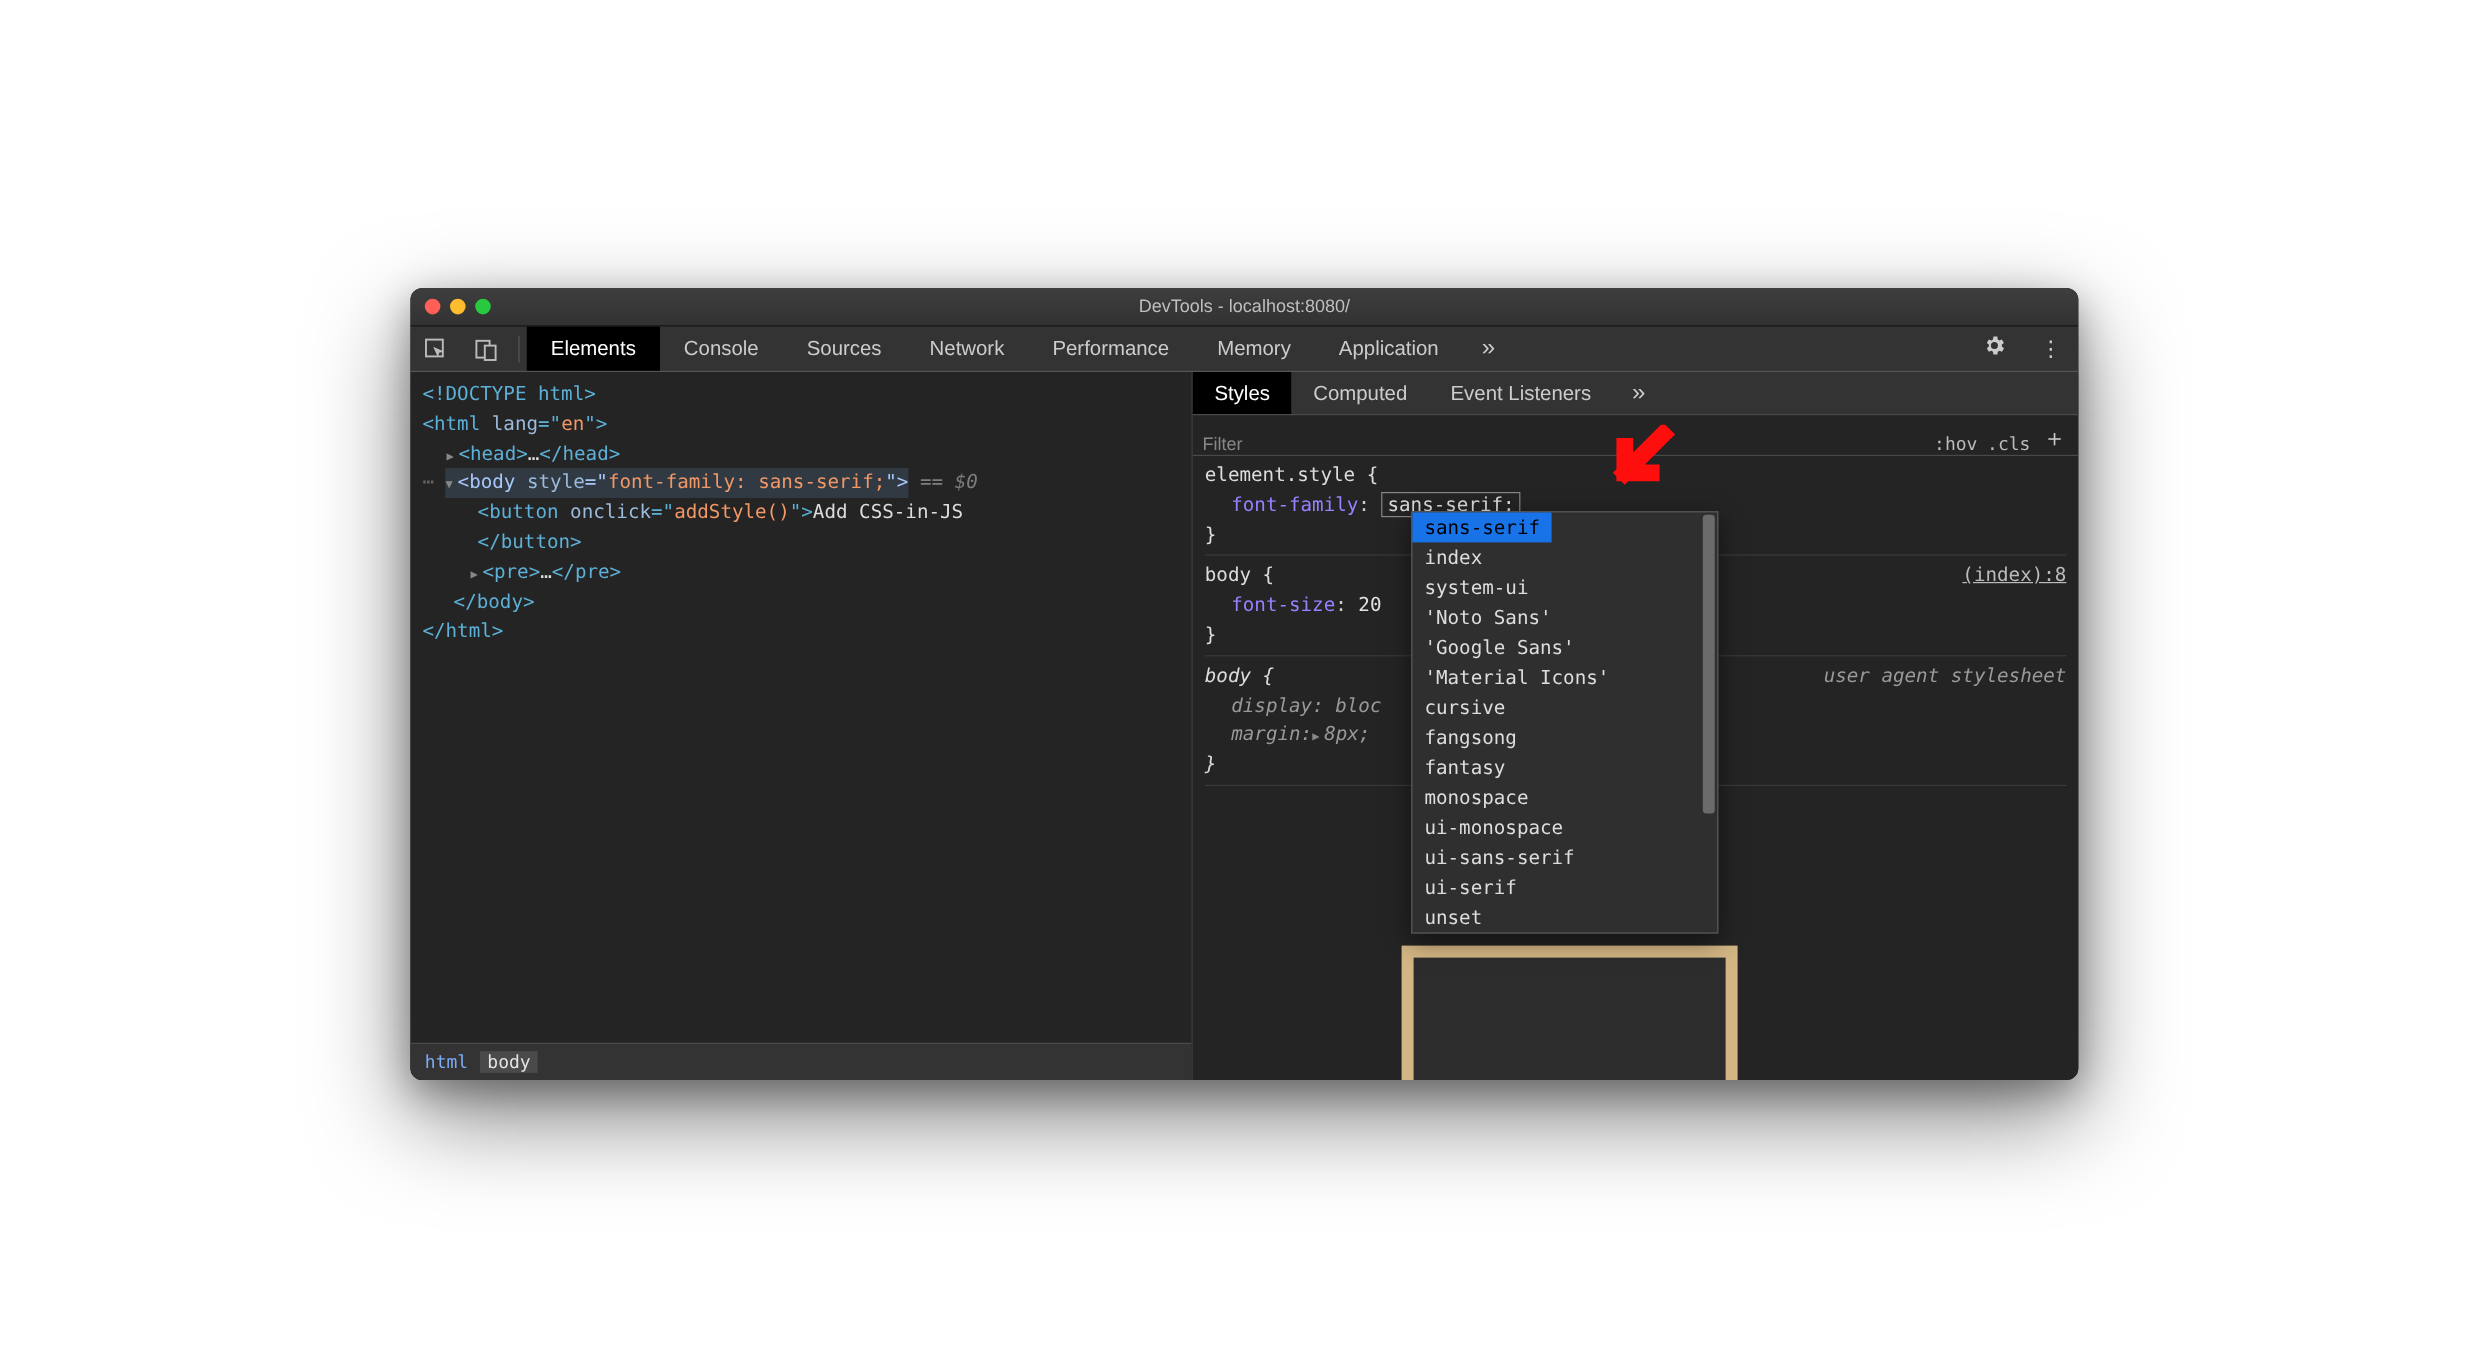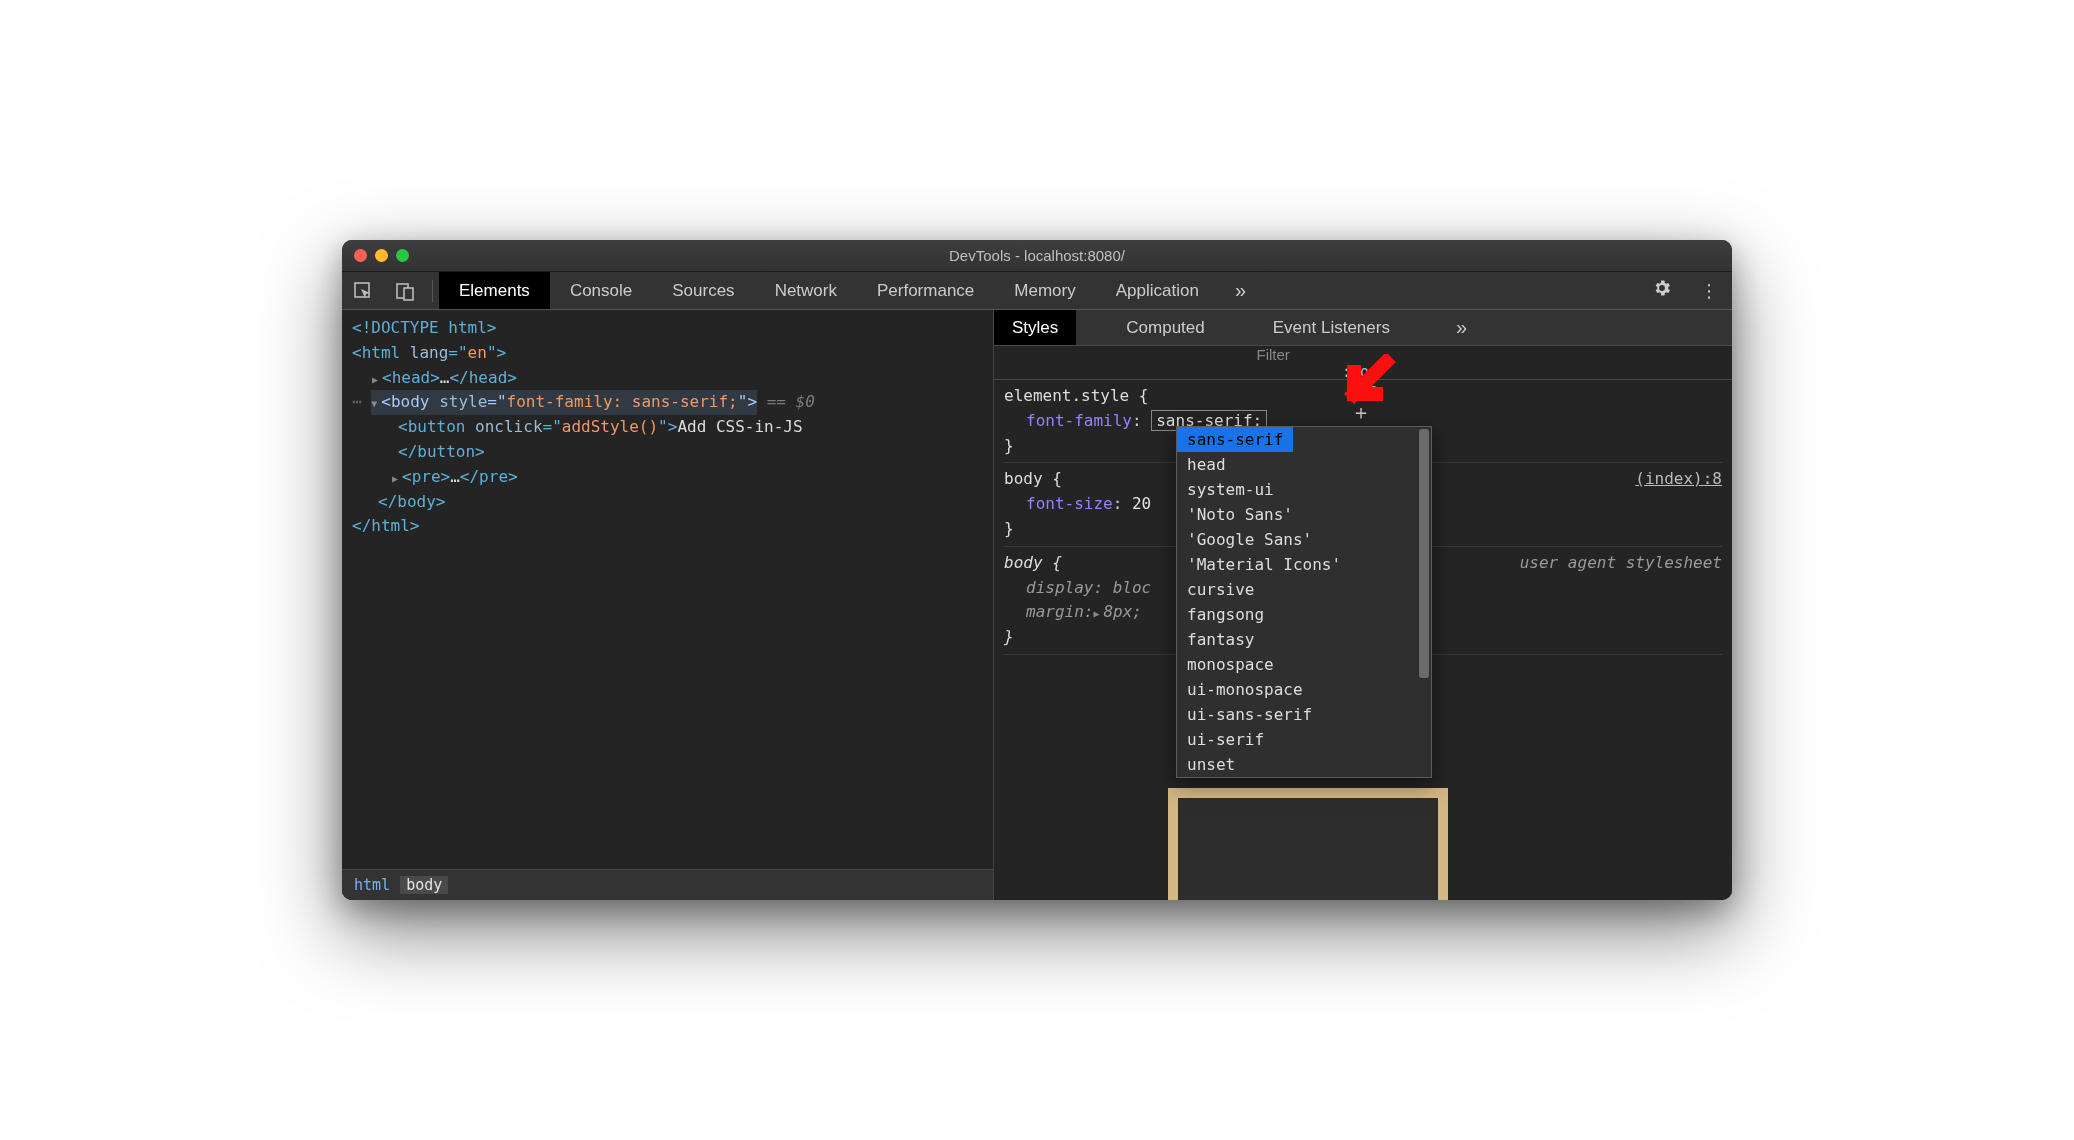--- a/index.html
+++ b/index.html
@@ -123,34 +123,32 @@
   background: #242424;
   position: relative;
 }
 .subtabs {
   display: flex;
   align-items: center;
   border-bottom: 1px solid #494949;
   height: 36px;
   font-size: 17px;
   background: #333;
-  gap: 32px;
 }
 .subtab { padding: 0 18px; color:#ccc; cursor:pointer; display:flex; align-items:center; height:100%; }
 .subtab.active { background:#000; color:#fff; }
 .subtabs .overflow2 { padding:0 16px; font-size:20px; color:#ccc; }
 
 .filterbar {
   display: flex;
-  align-items: center;
+  align-items: flex-end;
   height: 34px;
   border-bottom: 1px solid #494949;
-  padding: 0 22px 0 8px;
+  padding: 0 10px 0 8px;
   font-size:15px;
-  flex-direction:column;
 }
 .filterin {
   flex:1;
   background: transparent;
   border: none;
   color: #ccc;
   font-family: inherit;
   font-size: 15px;
   outline: none;
 }
@@ -316,21 +314,21 @@
         </div>
       </div>
 
       <div class="boxmodel">
         <div class="bm-outer"></div>
         <div class="bm-inner"></div>
       </div>
 
       <div class="dropdown">
         <div class="opt sel">sans-serif</div>
-        <div class="opt">head</div>
+        <div class="opt">index</div>
         <div class="opt">system-ui</div>
         <div class="opt">'Noto Sans'</div>
         <div class="opt">'Google Sans'</div>
         <div class="opt">'Material Icons'</div>
         <div class="opt">cursive</div>
         <div class="opt">fangsong</div>
         <div class="opt">fantasy</div>
         <div class="opt">monospace</div>
         <div class="opt">ui-monospace</div>
         <div class="opt">ui-sans-serif</div>

